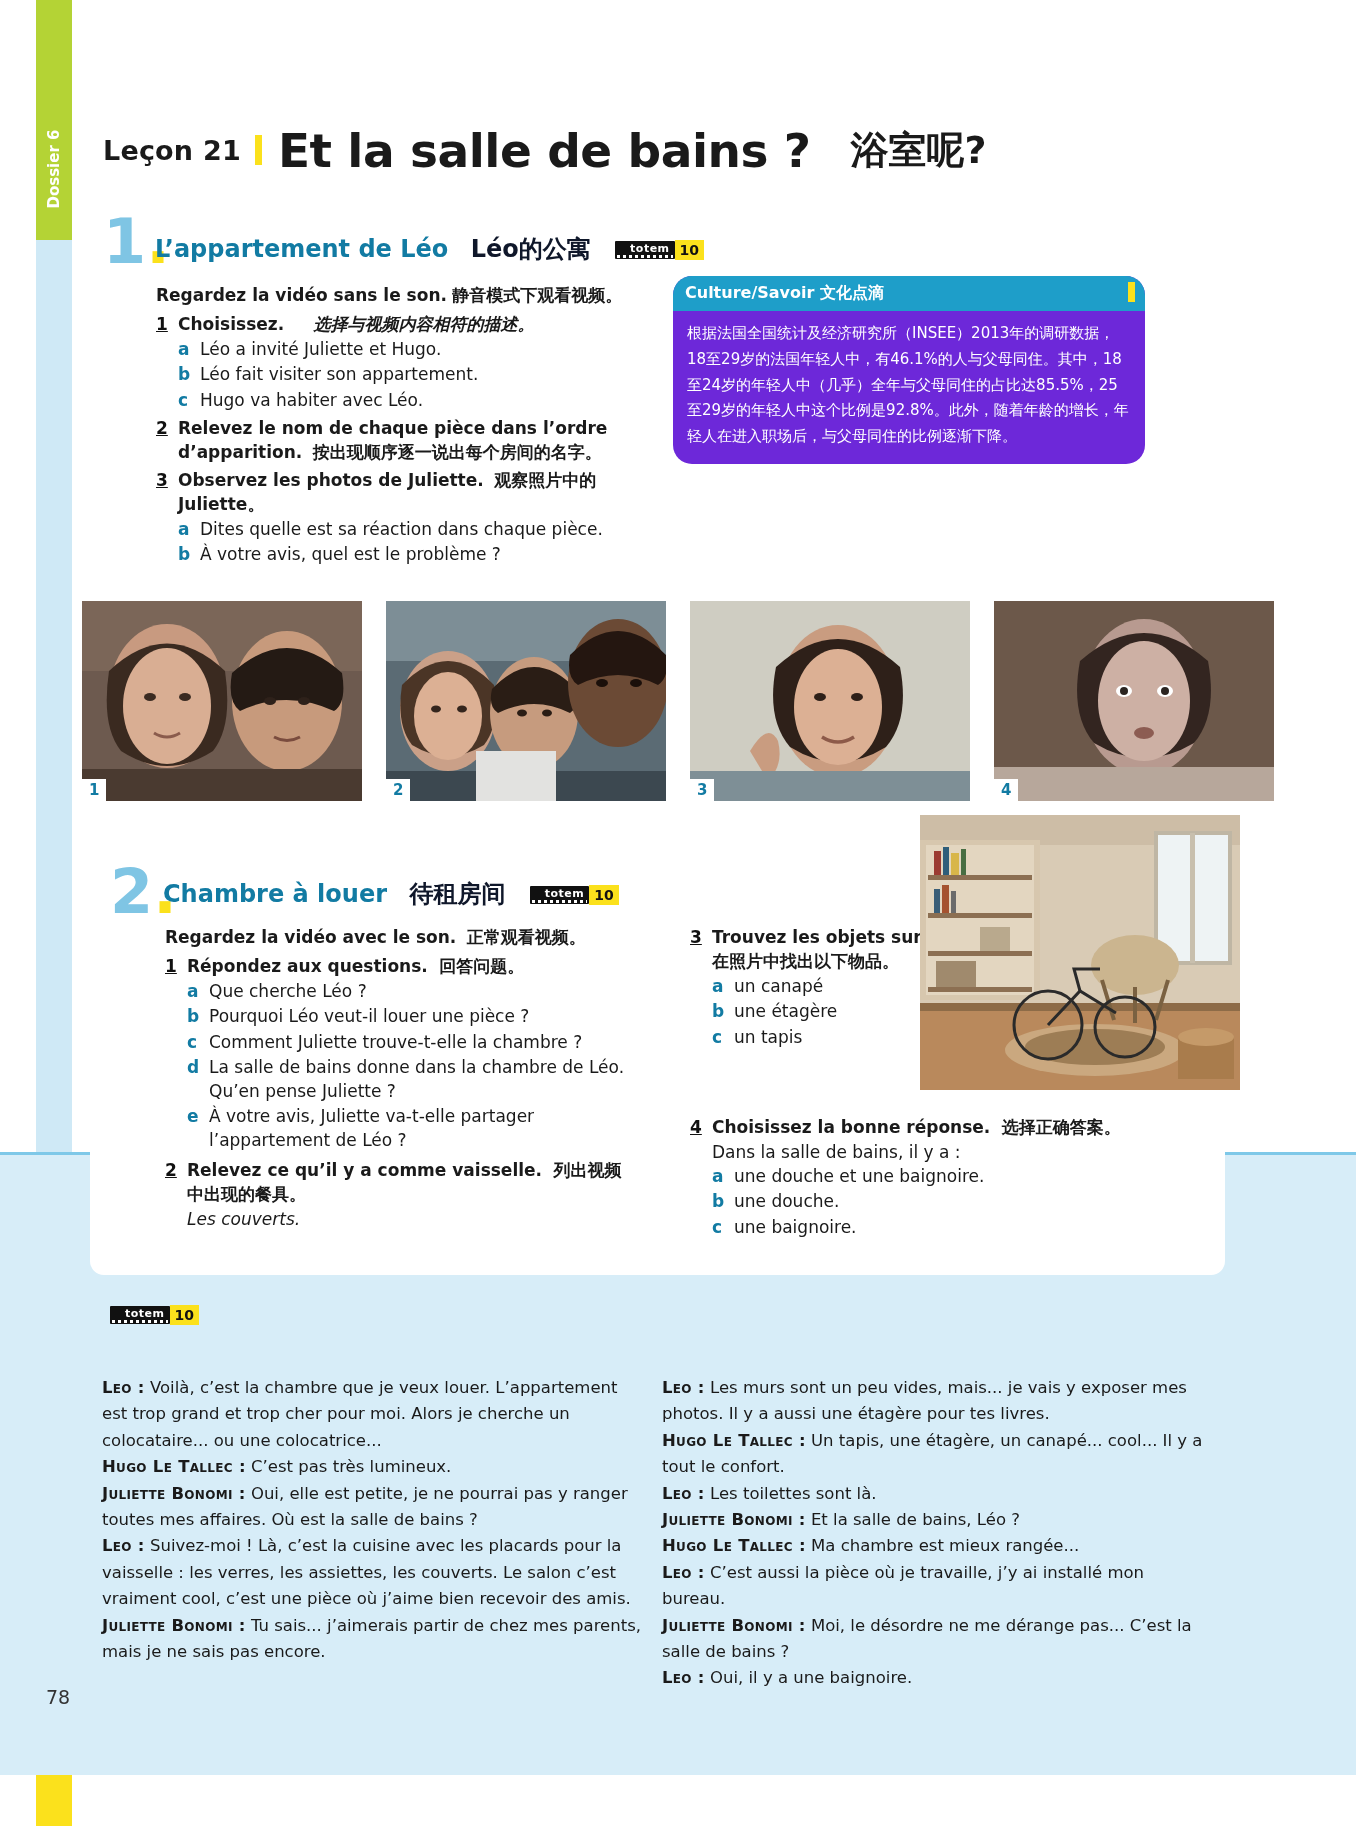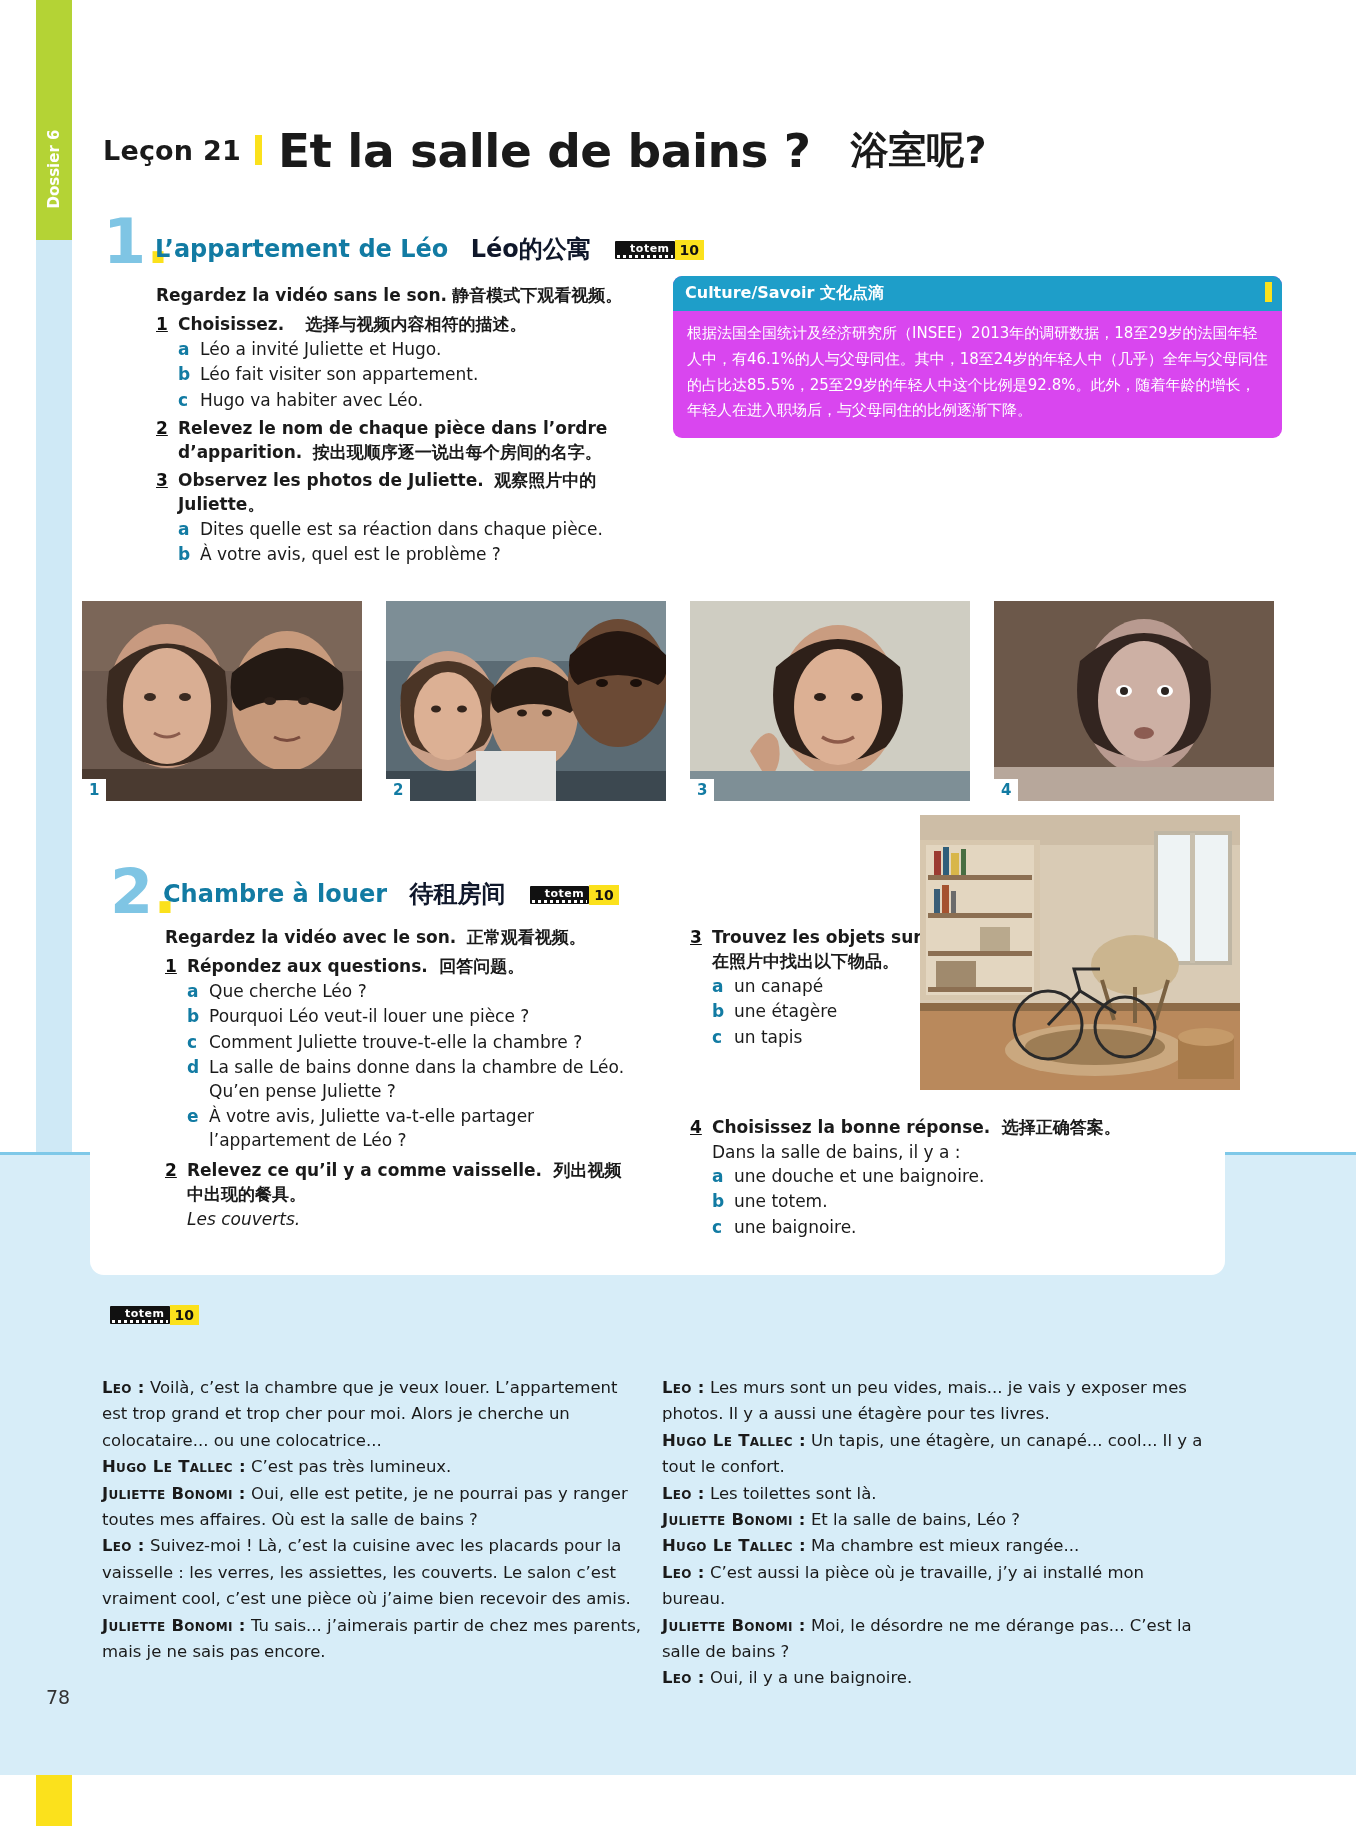--- a/index.html
+++ b/index.html
@@ -73,22 +73,22 @@
   .b{font-weight:bold;}
   .it{font-style:italic;}
   .li{display:flex;margin-bottom:1px;}
   .li .mk{width:22px;flex:0 0 22px;font-weight:bold;text-align:left;}
   .li .mk.num{color:#111;text-decoration:underline;}
   .li .mk.let{color:#127ba3;font-weight:bold;}
   .li .tx{flex:1;}
   .indent{margin-left:22px;}
   
   .culture{
-    position:absolute;left:673px;top:276px;width:609px;border-radius:9px;overflow:hidden;
-    background:#d946ef;
+    position:absolute;left:673px;top:276px;width:472px;border-radius:19px;overflow:hidden;
+    background:#6d28d9;
   }
   .culture-head{
     background:#1e9ec9;color:#fff;font-weight:bold;font-size:16px;padding:7px 12px;
     position:relative;
   }
   .culture-head .tab{position:absolute;right:10px;top:6px;width:7px;height:20px;background:#fbe11c;}
   .culture-body{color:#fff;font-size:15px;line-height:1.72;padding:10px 14px 14px 14px;}
   
   .photo{position:absolute;overflow:hidden;background:#999;}
   .photo .cap{
@@ -135,21 +135,21 @@
 
 <div class="blk" style="left:156px;top:283px;width:500px;">
   <div style="margin-bottom:5px;">
     <span class="b">Regardez la vidéo sans le son.</span>
     <span class="b">静音模式下观看视频。</span>
   </div>
 
   <div class="li">
     <div class="mk num">1</div>
     <div class="tx"><span class="b">Choisissez.</span>
-      <span class="b" style="margin-left:16px;">选择与视频内容相符的描述。</span></div>
+      <span class="b" style="margin-left:24px;font-style:italic;">选择与视频内容相符的描述。</span></div>
   </div>
   <div class="indent">
     <div class="li">
         <div class="mk let">a</div>
         <div class="tx">Léo a invité Juliette et Hugo.</div>
       </div>
     <div class="li">
         <div class="mk let">b</div>
         <div class="tx">Léo fait visiter son appartement.</div>
       </div>
@@ -349,21 +349,21 @@
       <span class="b" style="margin-left:6px;">选择正确答案。</span></div>
   </div>
   <div class="indent">Dans la salle de bains, il y a :</div>
   <div class="indent">
     <div class="li">
         <div class="mk let">a</div>
         <div class="tx">une douche et une baignoire.</div>
       </div>
     <div class="li">
         <div class="mk let">b</div>
-        <div class="tx">une totem.</div>
+        <div class="tx">une douche.</div>
       </div>
     <div class="li">
         <div class="mk let">c</div>
         <div class="tx">une baignoire.</div>
       </div>
   </div>
 </div>
 
 <div class="photo" style="left:920px;top:815px;width:320px;height:275px;">
   <svg class="ph-face" viewBox="0 0 320 275" preserveAspectRatio="none">

